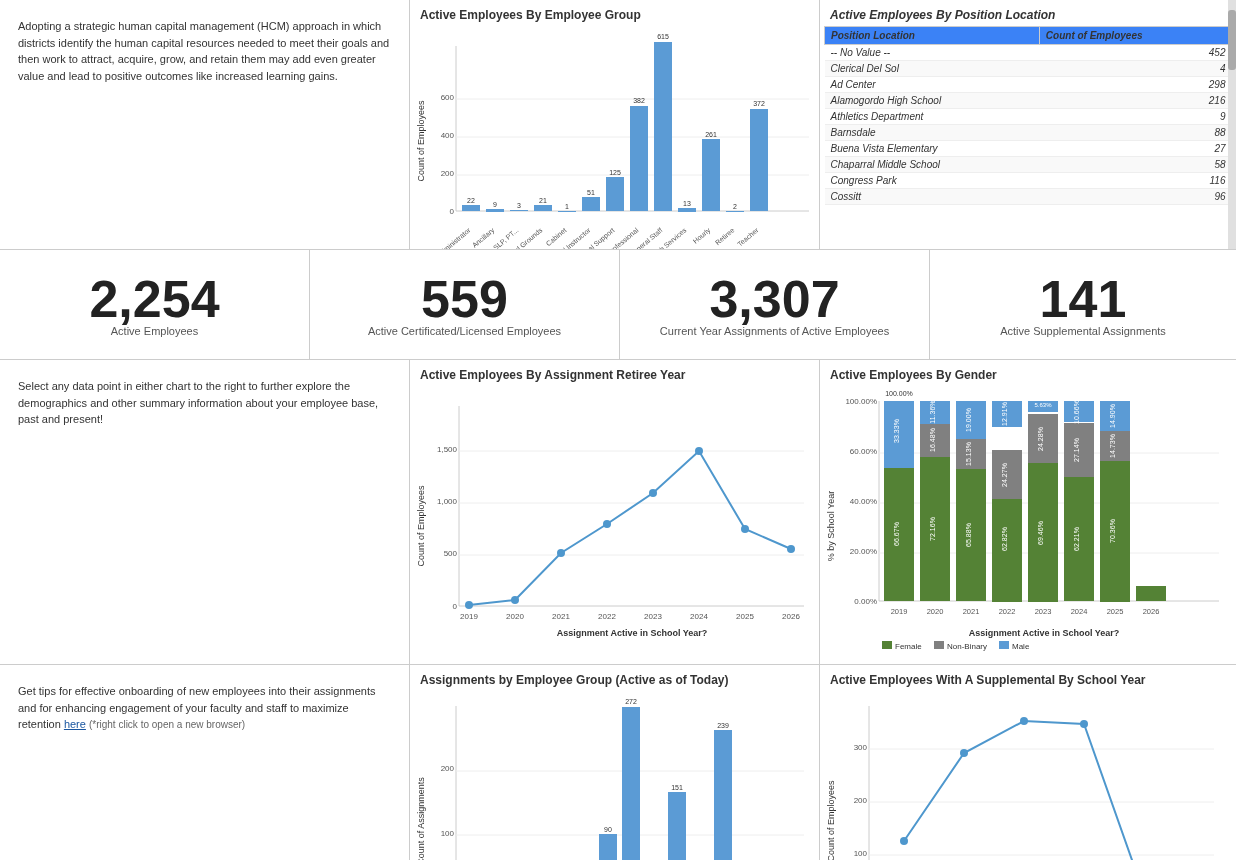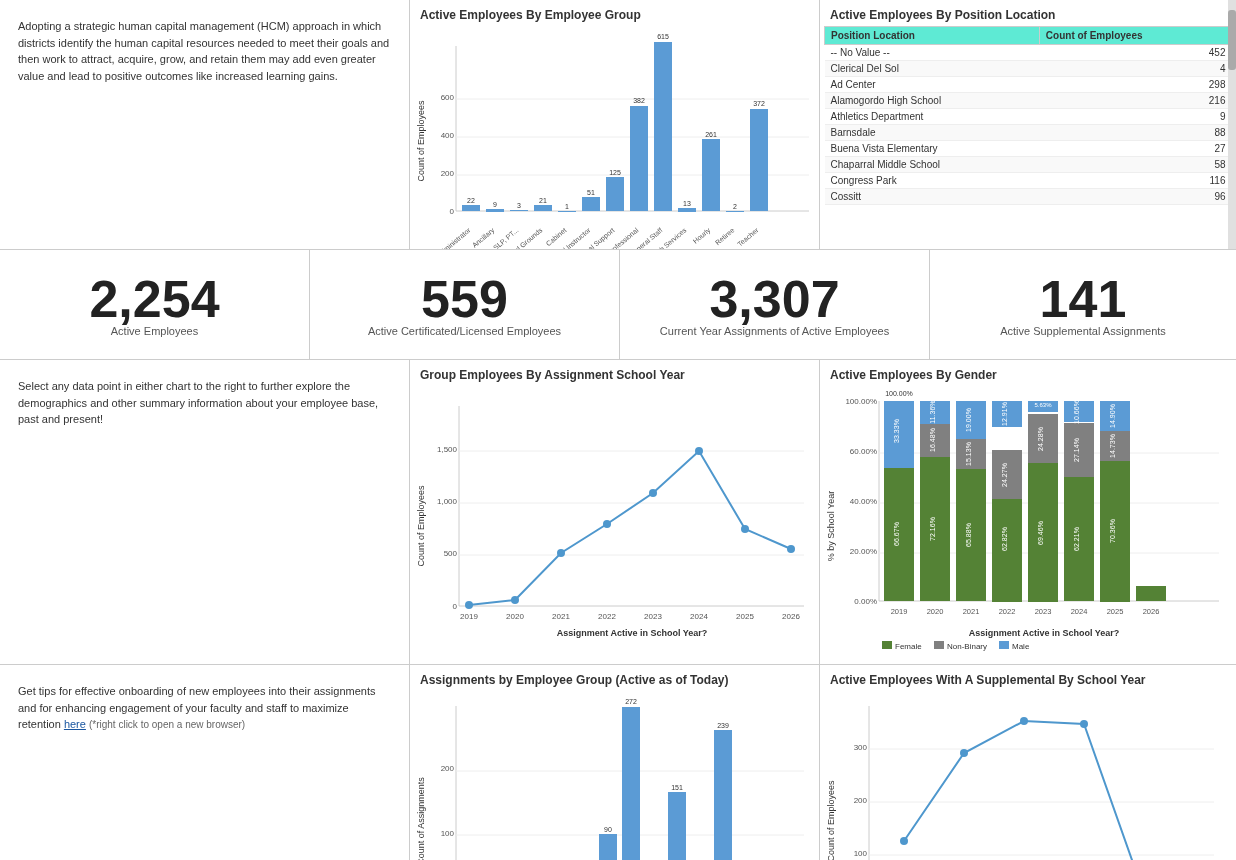--- a/index.html
+++ b/index.html
@@ -27,21 +27,21 @@
     .intro-text a { color: #1a56a0; text-decoration: underline; }
 
     
     .stat-cell { display: flex; flex-direction: column; align-items: center; justify-content: center; }
     .stat-number { font-size: 52px; font-weight: bold; color: #222; line-height: 1; }
     .stat-label { font-size: 11px; color: #555; margin-top: 0; text-align: center; }
     .chart-title { font-size: 12px; font-weight: bold; color: #333; margin-bottom: 4px; padding: 4px 6px 0; }
 
     
     .location-table { width: 100%; border-collapse: collapse; font-size: 10px; }
-    .location-table th { background: #5eead4; padding: 3px 6px; text-align: left; border: 1px solid #ccc; font-weight: bold; }
+    .location-table th { background: #3b82f6; padding: 3px 6px; text-align: left; border: 1px solid #ccc; font-weight: bold; }
     .location-table td { padding: 2px 6px; border-bottom: 1px solid #eee; }
     .location-table td:last-child { text-align: right; }
     .location-table tr:nth-child(even) { background: #f9f9f9; }
 
     
     svg { overflow: visible; }
 
     .scrollbar { position: absolute; right: 0; top: 0; width: 8px; height: 100%; background: #e0e0e0; }
     .scrollbar-thumb { width: 8px; height: 60px; background: #aaa; border-radius: 3px; margin-top: 10px; }
   </style>
@@ -124,21 +124,21 @@
         <text x="321" y="205" text-anchor="end" transform="rotate(-40,321,205)" style="font-size:7px;fill:#555;">Retiree</text>
 
         <rect x="336" y="83" width="18" height="102" fill="#5b9bd5"></rect>
         <text x="345" y="80" text-anchor="middle" style="font-size:7px;fill:#333;">372</text>
         <text x="345" y="205" text-anchor="end" transform="rotate(-40,345,205)" style="font-size:7px;fill:#555;">Teacher</text>
 
         <text x="218" y="235" text-anchor="middle" style="font-size:9px;fill:#333;font-weight:bold;">Employee Group</text>
       </svg>
     </div>
 
-    <div class="cell" style="padding:4px;">
+    <div class="cell" style="padding:4px;font-style:italic;">
       <div class="chart-title">Active Employees By Position Location</div>
       <table class="location-table">
         <thead>
           <tr>
             <th>Position Location</th>
             <th>Count of Employees</th>
           </tr>
         </thead>
         <tbody id="location-tbody">
         <tr>
@@ -210,21 +210,21 @@
 
   <div class="row3">
 
     <div class="cell">
       <div class="intro-text">
         <p>Select any data point in either chart to the right to further explore the demographics and other summary information about your employee base, past and present!</p>
       </div>
     </div>
 
     <div class="cell" style="padding:4px;">
-      <div class="chart-title">Group Employees By Assignment School Year</div>
+      <div class="chart-title">Active Employees By Assignment Retiree Year</div>
       <svg width="398" height="270">
         <text x="10" y="140" transform="rotate(-90,10,140)" text-anchor="middle" style="font-size:9px;fill:#333;">Count of Employees</text>
         <line x1="45" y1="20" x2="45" y2="220" stroke="#ccc" stroke-width="1"></line>
         <line x1="45" y1="220" x2="390" y2="220" stroke="#ccc" stroke-width="1"></line>
 
         <text x="43" y="223" text-anchor="end" style="font-size:8px;fill:#555;">0</text>
         <text x="43" y="170" text-anchor="end" style="font-size:8px;fill:#555;">500</text>
         <text x="43" y="118" text-anchor="end" style="font-size:8px;fill:#555;">1,000</text>
         <text x="43" y="66" text-anchor="end" style="font-size:8px;fill:#555;">1,500</text>
         <line x1="45" y1="169" x2="390" y2="169" stroke="#eee" stroke-width="1"></line>

